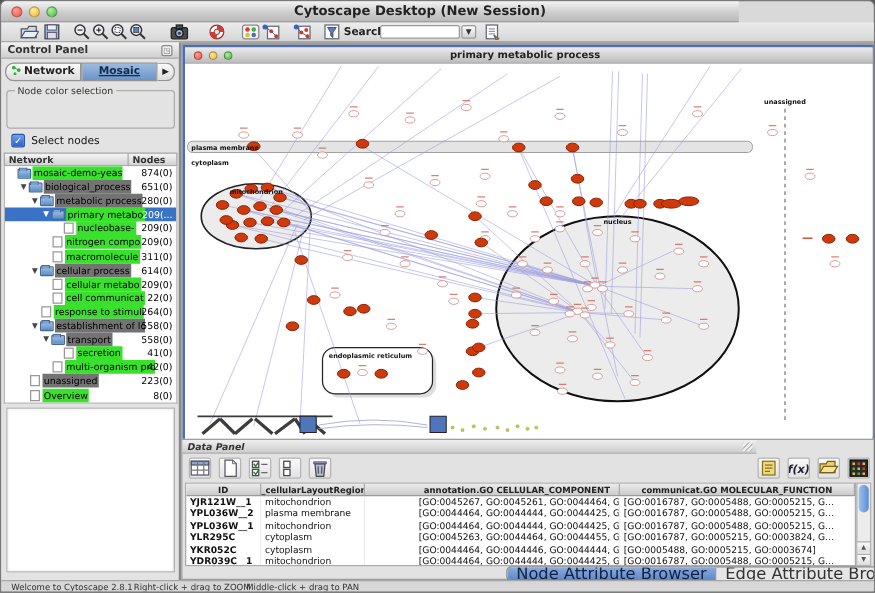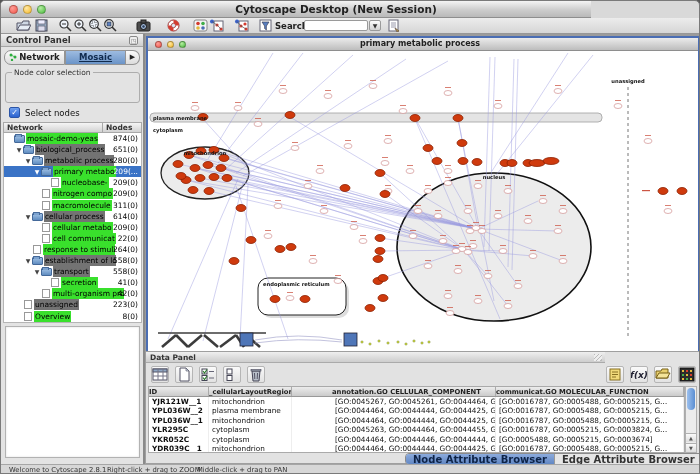--- a/index.html
+++ b/index.html
@@ -56,37 +56,37 @@
   #birdseye{position:absolute;left:4px;top:292px;width:135px;height:132px;background:#fff;border:1px solid #b2b2b2;box-shadow:inset 0 0 2px rgba(0,0,0,.15);}
   
   #workspace{position:absolute;left:144px;top:33px;width:556px;height:430px;background:#9b9b9b;}
   #net-window{position:absolute;left:1px;top:2px;width:554px;height:354px;border:2px solid #4a6db3;background:#fff;}
   #net-titlebar{position:absolute;left:0;top:0;width:550px;height:13px;background:linear-gradient(#ebebeb,#bdbdbd);border-bottom:1px solid #8e8e8e;}
   .ntl{position:absolute;top:3px;width:7px;height:7px;border-radius:50%;border:1px solid rgba(0,0,0,.3);}
   #net-title{position:absolute;left:0;right:6px;top:1px;text-align:center;font-size:8px;font-weight:bold;color:#222;}
   #net-canvas{position:absolute;left:0;top:13px;width:550px;height:298px;background:#fff;cursor:crosshair;}
   
   #data-panel{position:absolute;left:0;top:317px;width:555px;height:113px;background:#e2e2e2;border:1px solid #9f9f9f;}
-  #dp-titlebar{position:absolute;left:0;top:0;width:459px;height:11px;background:linear-gradient(#efefef,#cdcdcd);border-bottom:1px solid #aaa;}
+  #dp-titlebar{position:absolute;left:0;top:0;width:459px;height:11px;background:linear-gradient(#efefef,#cdcdcd);border-bottom:1px solid #aaa;font-style:italic;}
   #dp-title{position:absolute;left:4px;top:1px;font-size:7.5px;font-weight:bold;color:#333;}
   #dp-grip{position:absolute;right:3px;top:2px;width:8px;height:7px;background:repeating-linear-gradient(135deg,#bbb 0 1px,#eee 1px 3px);cursor:nwse-resize;}
   .dpi{position:absolute;top:14px;width:18px;height:17px;border:1px solid #b5b5b5;border-radius:2px;background:linear-gradient(#fafafa,#e2e2e2);cursor:pointer;}
   .dpi svg{width:16px;height:15px;display:block;margin:0 auto;}
   #dp-table{position:absolute;left:2px;top:34px;width:537px;height:67px;background:#fff;border:1px solid #aaa;overflow:hidden;}
   #dp-thead{display:flex;height:10px;background:linear-gradient(#ececec,#cbcbcb);border-bottom:1px solid #999;}
-  #dp-thead div{font-size:6.8px;font-weight:bold;color:#222;text-align:left;line-height:10px;border-right:1px solid #aaa;overflow:hidden;white-space:nowrap;}
+  #dp-thead div{font-size:6.8px;font-weight:bold;color:#222;text-align:center;line-height:10px;border-right:1px solid #aaa;overflow:hidden;white-space:nowrap;}
   .dp-row{display:flex;height:9.4px;cursor:default;}
   .dp-row div{font-size:7.3px;line-height:9.4px;color:#111;padding:0 3px;border-right:1px solid #eee;overflow:hidden;white-space:nowrap;}
   .dp-row div:first-child{font-weight:bold;}
   .cw0{width:60px;} .cw1{width:83px;} .cw2{width:164px;margin-left:40px;} .cw3{width:228px;flex:1;}
   #dp-vscroll{position:absolute;right:2px;top:34px;width:12px;height:67px;background:#ececec;border:1px solid #b0b0b0;}
   #dp-thumb{position:absolute;left:1px;top:1px;width:8px;height:22px;border-radius:4px;background:linear-gradient(90deg,#9cc0ee,#5b8ed2);cursor:pointer;}
   .dp-sb-btn{position:absolute;left:0;width:10px;height:9px;font-size:5px;text-align:center;line-height:9px;color:#555;background:linear-gradient(#fafafa,#dcdcdc);border-top:1px solid #b0b0b0;cursor:pointer;}
   #dp-tabs{position:absolute;left:259px;top:101px;height:12px;display:flex;border:1px solid #8a8a8a;border-radius:4px;overflow:hidden;background:#e6e6e6;}
-  .dp-tab{font-size:10px;font-weight:bold;color:#333;line-height:11px;padding:0 7px;border-right:1px solid #999;cursor:pointer;white-space:nowrap;}
+  .dp-tab{font-size:13px;font-weight:normal;color:#333;line-height:11px;padding:0 7px;border-right:1px solid #999;cursor:pointer;white-space:nowrap;}
   .dp-tab:last-child{border-right:none;}
   .dp-tab.sel{background:linear-gradient(#8cabdd,#6187c4);color:#0d2347;}
   
   #statusbar{position:absolute;left:0;top:463px;width:700px;height:11px;background:#d7d7d7;border-top:1px solid #a6a6a6;}
   .sb-txt{position:absolute;top:1px;font-size:6.8px;color:#333;white-space:nowrap;}
 </style>
 </head>
 <body>
 
 <div id="app">

